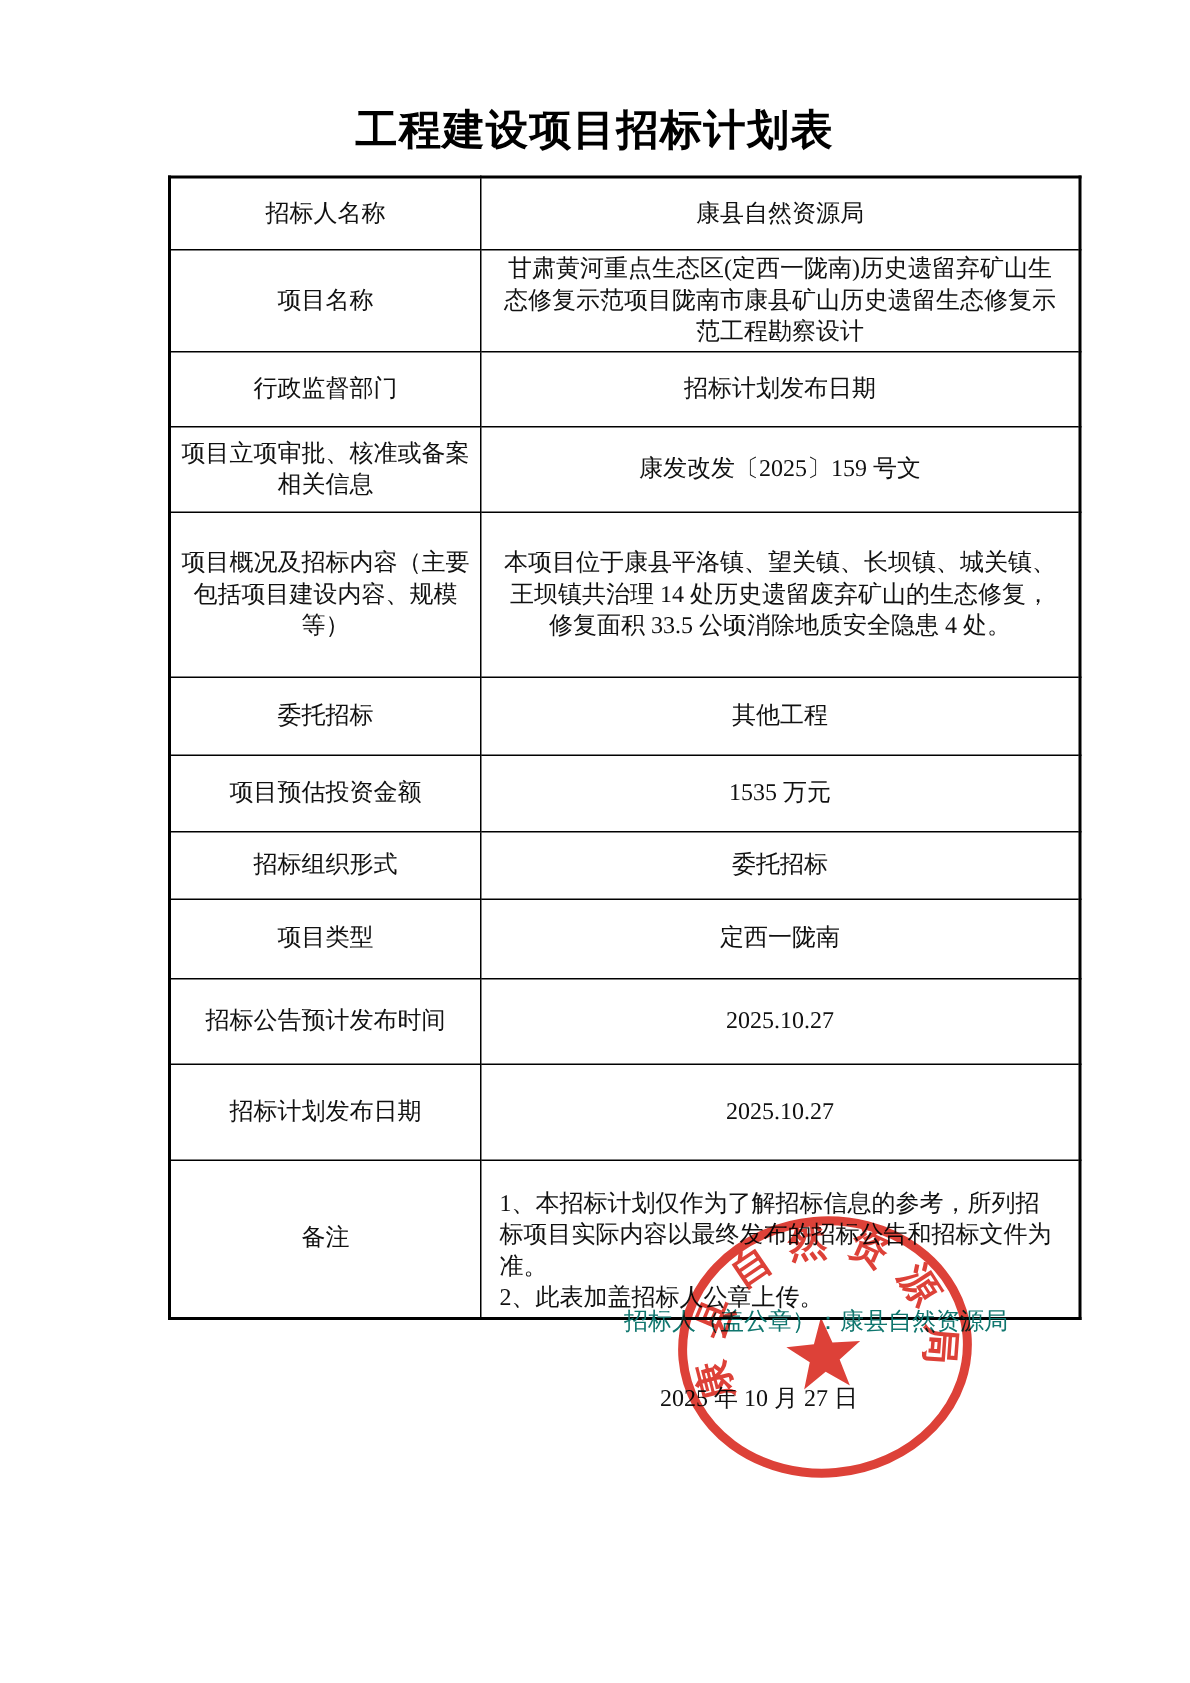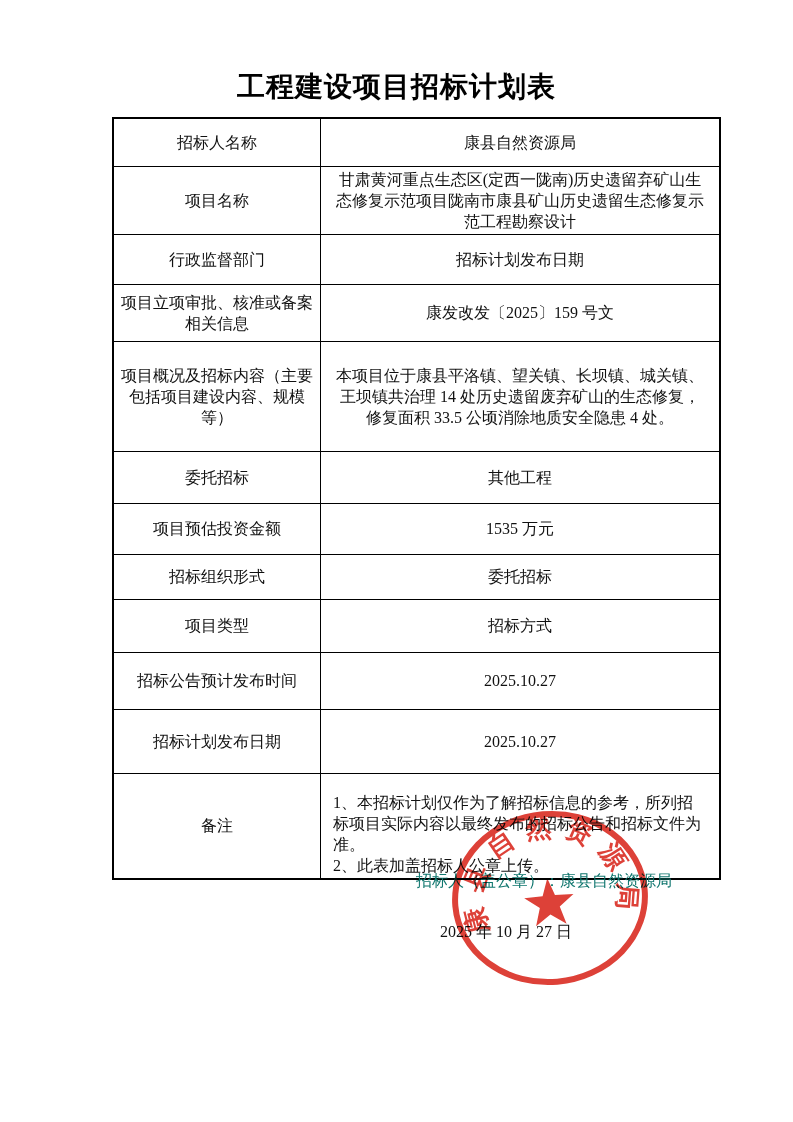--- a/index.html
+++ b/index.html
@@ -127,21 +127,21 @@
       <tr class="r7">
         <td class="label">项目预估投资金额</td>
         <td class="value">1535 万元</td>
       </tr>
       <tr class="r8">
         <td class="label">招标组织形式</td>
         <td class="value">委托招标</td>
       </tr>
       <tr class="r9">
         <td class="label">项目类型</td>
-        <td class="value">招标方式</td>
+        <td class="value">定西一陇南</td>
       </tr>
       <tr class="r10">
         <td class="label">招标公告预计发布时间</td>
         <td class="value">2025.10.27</td>
       </tr>
       <tr class="r11">
         <td class="label">招标计划发布日期</td>
         <td class="value">2025.10.27</td>
       </tr>
       <tr class="r12">

